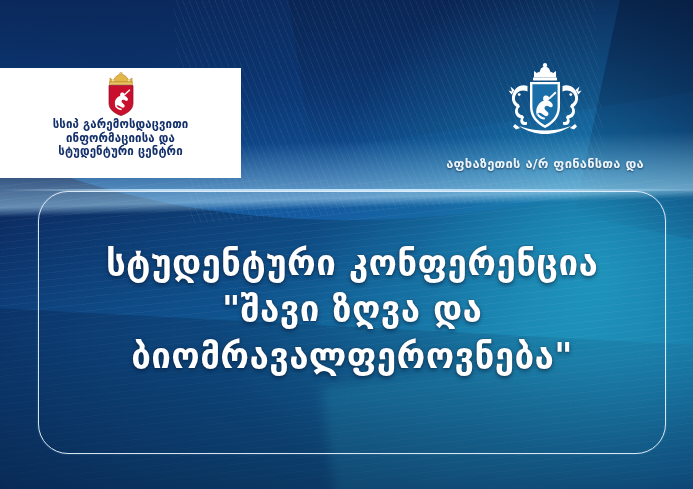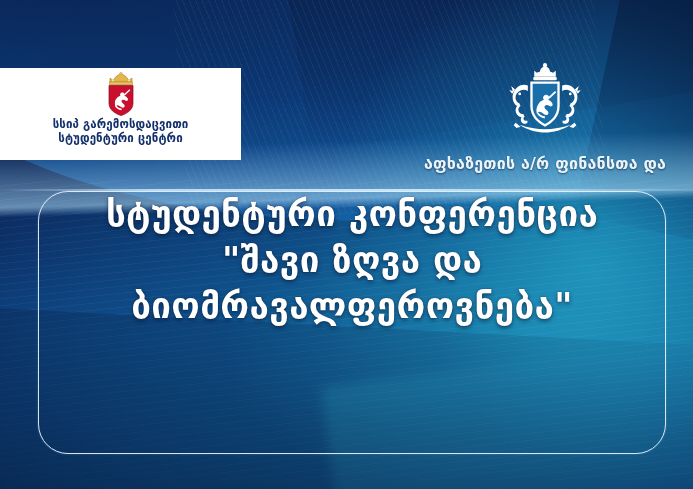--- a/index.html
+++ b/index.html
@@ -102,21 +102,21 @@
   .sw-thinline {
     left: 0; top: 189px;
     width: 693px; height: 2px;
     background: linear-gradient(90deg, rgba(190,225,248,0.0) 0%, rgba(200,232,252,0.85) 22%, rgba(210,238,255,0.9) 60%, rgba(190,225,248,0.15) 100%);
   }
 
   
   .logo-left {
     position: absolute;
     left: 0; top: 68px;
-    width: 241px; height: 92px;
+    width: 241px; height: 110px;
     background: #ffffff;
     display: flex;
     flex-direction: column;
     align-items: center;
     justify-content: flex-start;
     padding-top: 4px;
     box-sizing: border-box;
   }
   .logo-left .crest { width: 34px; height: 44px; }
   .logo-left .caption {
@@ -136,21 +136,21 @@
     left: 400px; top: 62px;
     width: 290px; height: 112px;
     display: flex;
     flex-direction: column;
     align-items: center;
   }
   .logo-right .crest-wrap { width: 112px; height: 74px; display: block; }
   .logo-right .caption {
     margin-top: 20px;
     color: #eaf4fb;
-    font-size: 16px;
+    font-size: 13px;
     font-weight: bold;
     line-height: 1.22;
     text-align: center;
     letter-spacing: 0.2px;
     text-shadow: 0 1px 2px rgba(4,18,46,0.6);
   }
 
   
   .title-frame {
     position: absolute;
@@ -161,20 +161,21 @@
     box-sizing: border-box;
     box-shadow: 0 0 2px rgba(180,215,245,0.35);
   }
   .title-block {
     position: absolute;
     left: 38px; top: 191px;
     width: 628px; height: 263px;
     display: flex;
     flex-direction: column;
     align-items: center;
+    justify-content: center;
     box-sizing: border-box;
     padding: 0 22px 26px 22px;
   }
   .title-line {
     color: #ffffff;
     font-size: 35px;
     font-weight: bold;
     line-height: 1.32;
     text-align: center;
     letter-spacing: 0.3px;
@@ -220,20 +221,21 @@
                  C18.4 36.1 17.3 35.3 16.4 34.6 C15.2 33.7 14 33 12.9 33.4
                  C11.8 33.8 11.4 34.9 11.8 36 C11.2 34.5 10.6 31.9 11 29 Z"></path>
         <path d="M17.6 20.6 C18.9 20.2 20.2 20.9 20.6 22.1 C21 23.3 20.3 24.6 19.1 25
                  C17.9 25.4 16.6 24.7 16.2 23.5 C15.8 22.3 16.4 21 17.6 20.6 Z"></path>
         <path d="M19.8 22.4 L25.4 17.2 L26.4 18.3 L20.8 23.5 Z"></path>
         <path d="M12.4 33.6 C13.6 35.4 15.6 36.6 17.8 36.8 L17.4 38.3 C14.8 38 12.6 36.6 11.4 34.6 Z"></path>
       </g>
     </svg>
     <div class="caption">
       <div>სსიპ გარემოსდაცვითი</div>
+      <div>ინფორმაციისა და</div>
       <div>სტუდენტური ცენტრი</div>
     </div>
   </div>
 
   <div class="logo-right">
     <svg class="crest-wrap" viewBox="0 0 112 74">
       <g fill="#ffffff">
 
         <circle cx="56" cy="3.2" r="2.1"></circle>
         <path d="M45 15 L45 9 L49.5 12.2 L52 6.6 L56 3.4 L60 6.6 L62.5 12.2 L67 9 L67 15 Z"></path>

